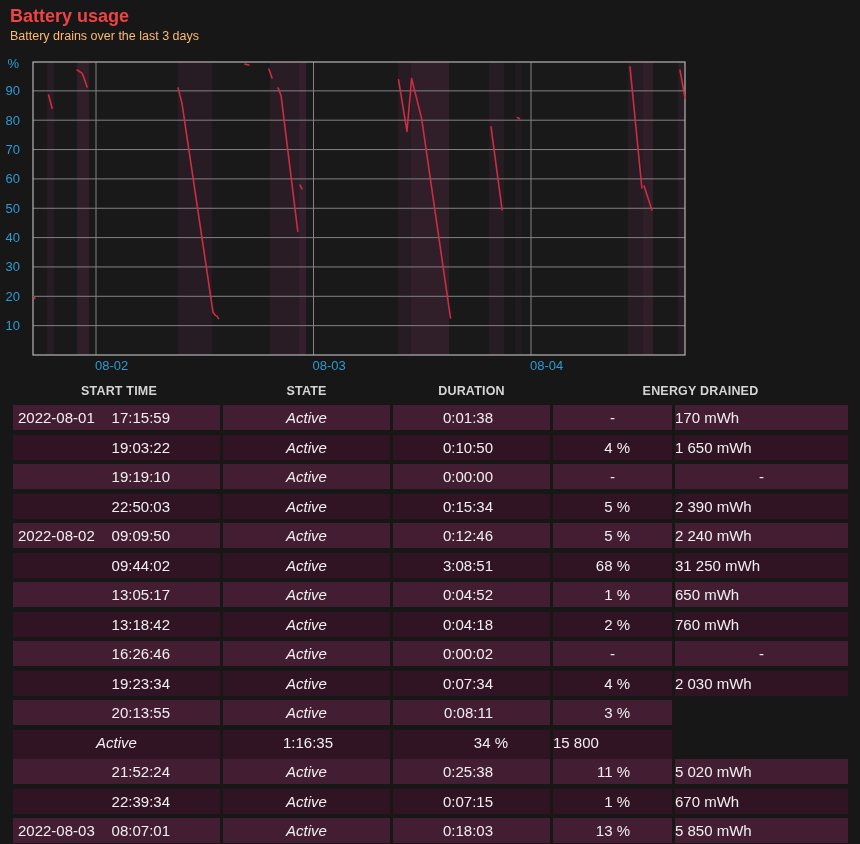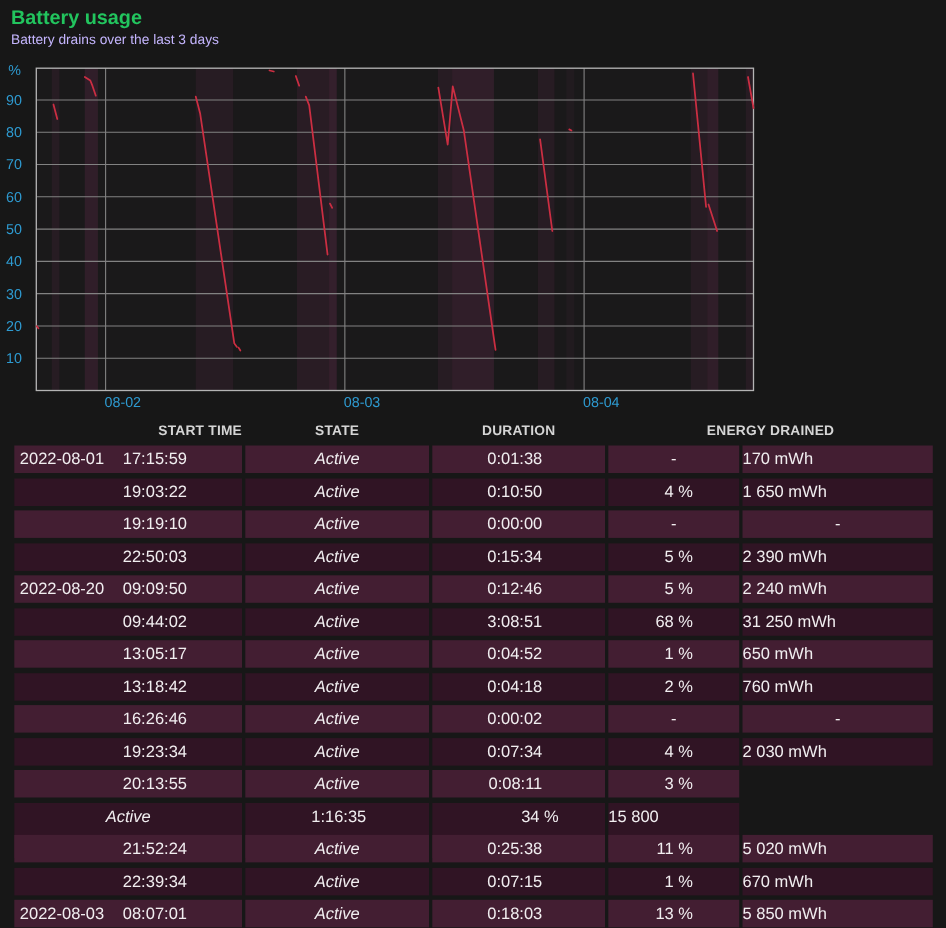--- a/index.html
+++ b/index.html
@@ -1,26 +1,26 @@
 <!DOCTYPE html>
 <html><head>
 <meta charset="utf-8">
 <style>
   html,body{margin:0;padding:0;background:#171717;}
   .screen{position:relative;width:860px;height:844px;background:#171717;overflow:hidden;
           font-family:"Liberation Sans","DejaVu Sans",sans-serif;}
-  .page-title{position:absolute;left:10px;top:6px;font-size:18px;font-weight:bold;color:#22c55e;}
-  .page-subtitle{position:absolute;left:10px;top:29px;font-size:12.5px;color:#c4b5fd;}
+  .page-title{position:absolute;left:10px;top:6px;font-size:18px;font-weight:bold;color:#ef4444;}
+  .page-subtitle{position:absolute;left:10px;top:29px;font-size:12.5px;color:#fdba74;}
   #chart-svg{position:absolute;left:0;top:55px;}
   #chart-svg text{font-family:"Liberation Sans","DejaVu Sans",sans-serif;}
   
   .thead{position:absolute;left:13px;top:383px;width:835px;height:17px;display:grid;
          grid-template-columns:207px 167px 157px 295px;column-gap:3px;
          color:#d5d5d5;font-size:12.5px;font-weight:bold;letter-spacing:.2px;line-height:17px;}
-  .h1{padding-left:5px;text-align:right;}
+  .h1{padding-left:5px;text-align:center;}
   .h2,.h3,.h4{text-align:center;}
   .tbody{position:absolute;left:13px;top:405px;width:839px;}
   .row{display:grid;grid-template-columns:207px 167px 157px 119px 173px;column-gap:3px;
        height:25px;margin-bottom:4.5px;line-height:25px;font-size:15px;color:#f1eef0;}
   .row:nth-child(odd)  .cell{background:#431e32;}
   .row:nth-child(even) .cell{background:#301424;}
   .c-start{position:relative;}
   .c-start .date{position:absolute;left:5px;top:0;}
   .c-start .time{position:absolute;right:50px;top:0;}
   .c-state{text-align:center;font-style:italic;}
@@ -142,21 +142,21 @@
         <span class="time">22:50:03</span>
       </div>
       <div class="cell c-state">Active</div>
       <div class="cell c-dur">0:15:34</div>
       <div class="cell c-pct">5 %</div>
       <div class="cell c-energy">2 390 mWh</div>
     </div>
 
     <div class="row">
       <div class="cell c-start">
-        <span class="date">2022-08-20</span>
+        <span class="date">2022-08-02</span>
         <span class="time">09:09:50</span>
       </div>
       <div class="cell c-state">Active</div>
       <div class="cell c-dur">0:12:46</div>
       <div class="cell c-pct">5 %</div>
       <div class="cell c-energy">2 240 mWh</div>
     </div>
 
     <div class="row">
       <div class="cell c-start">

